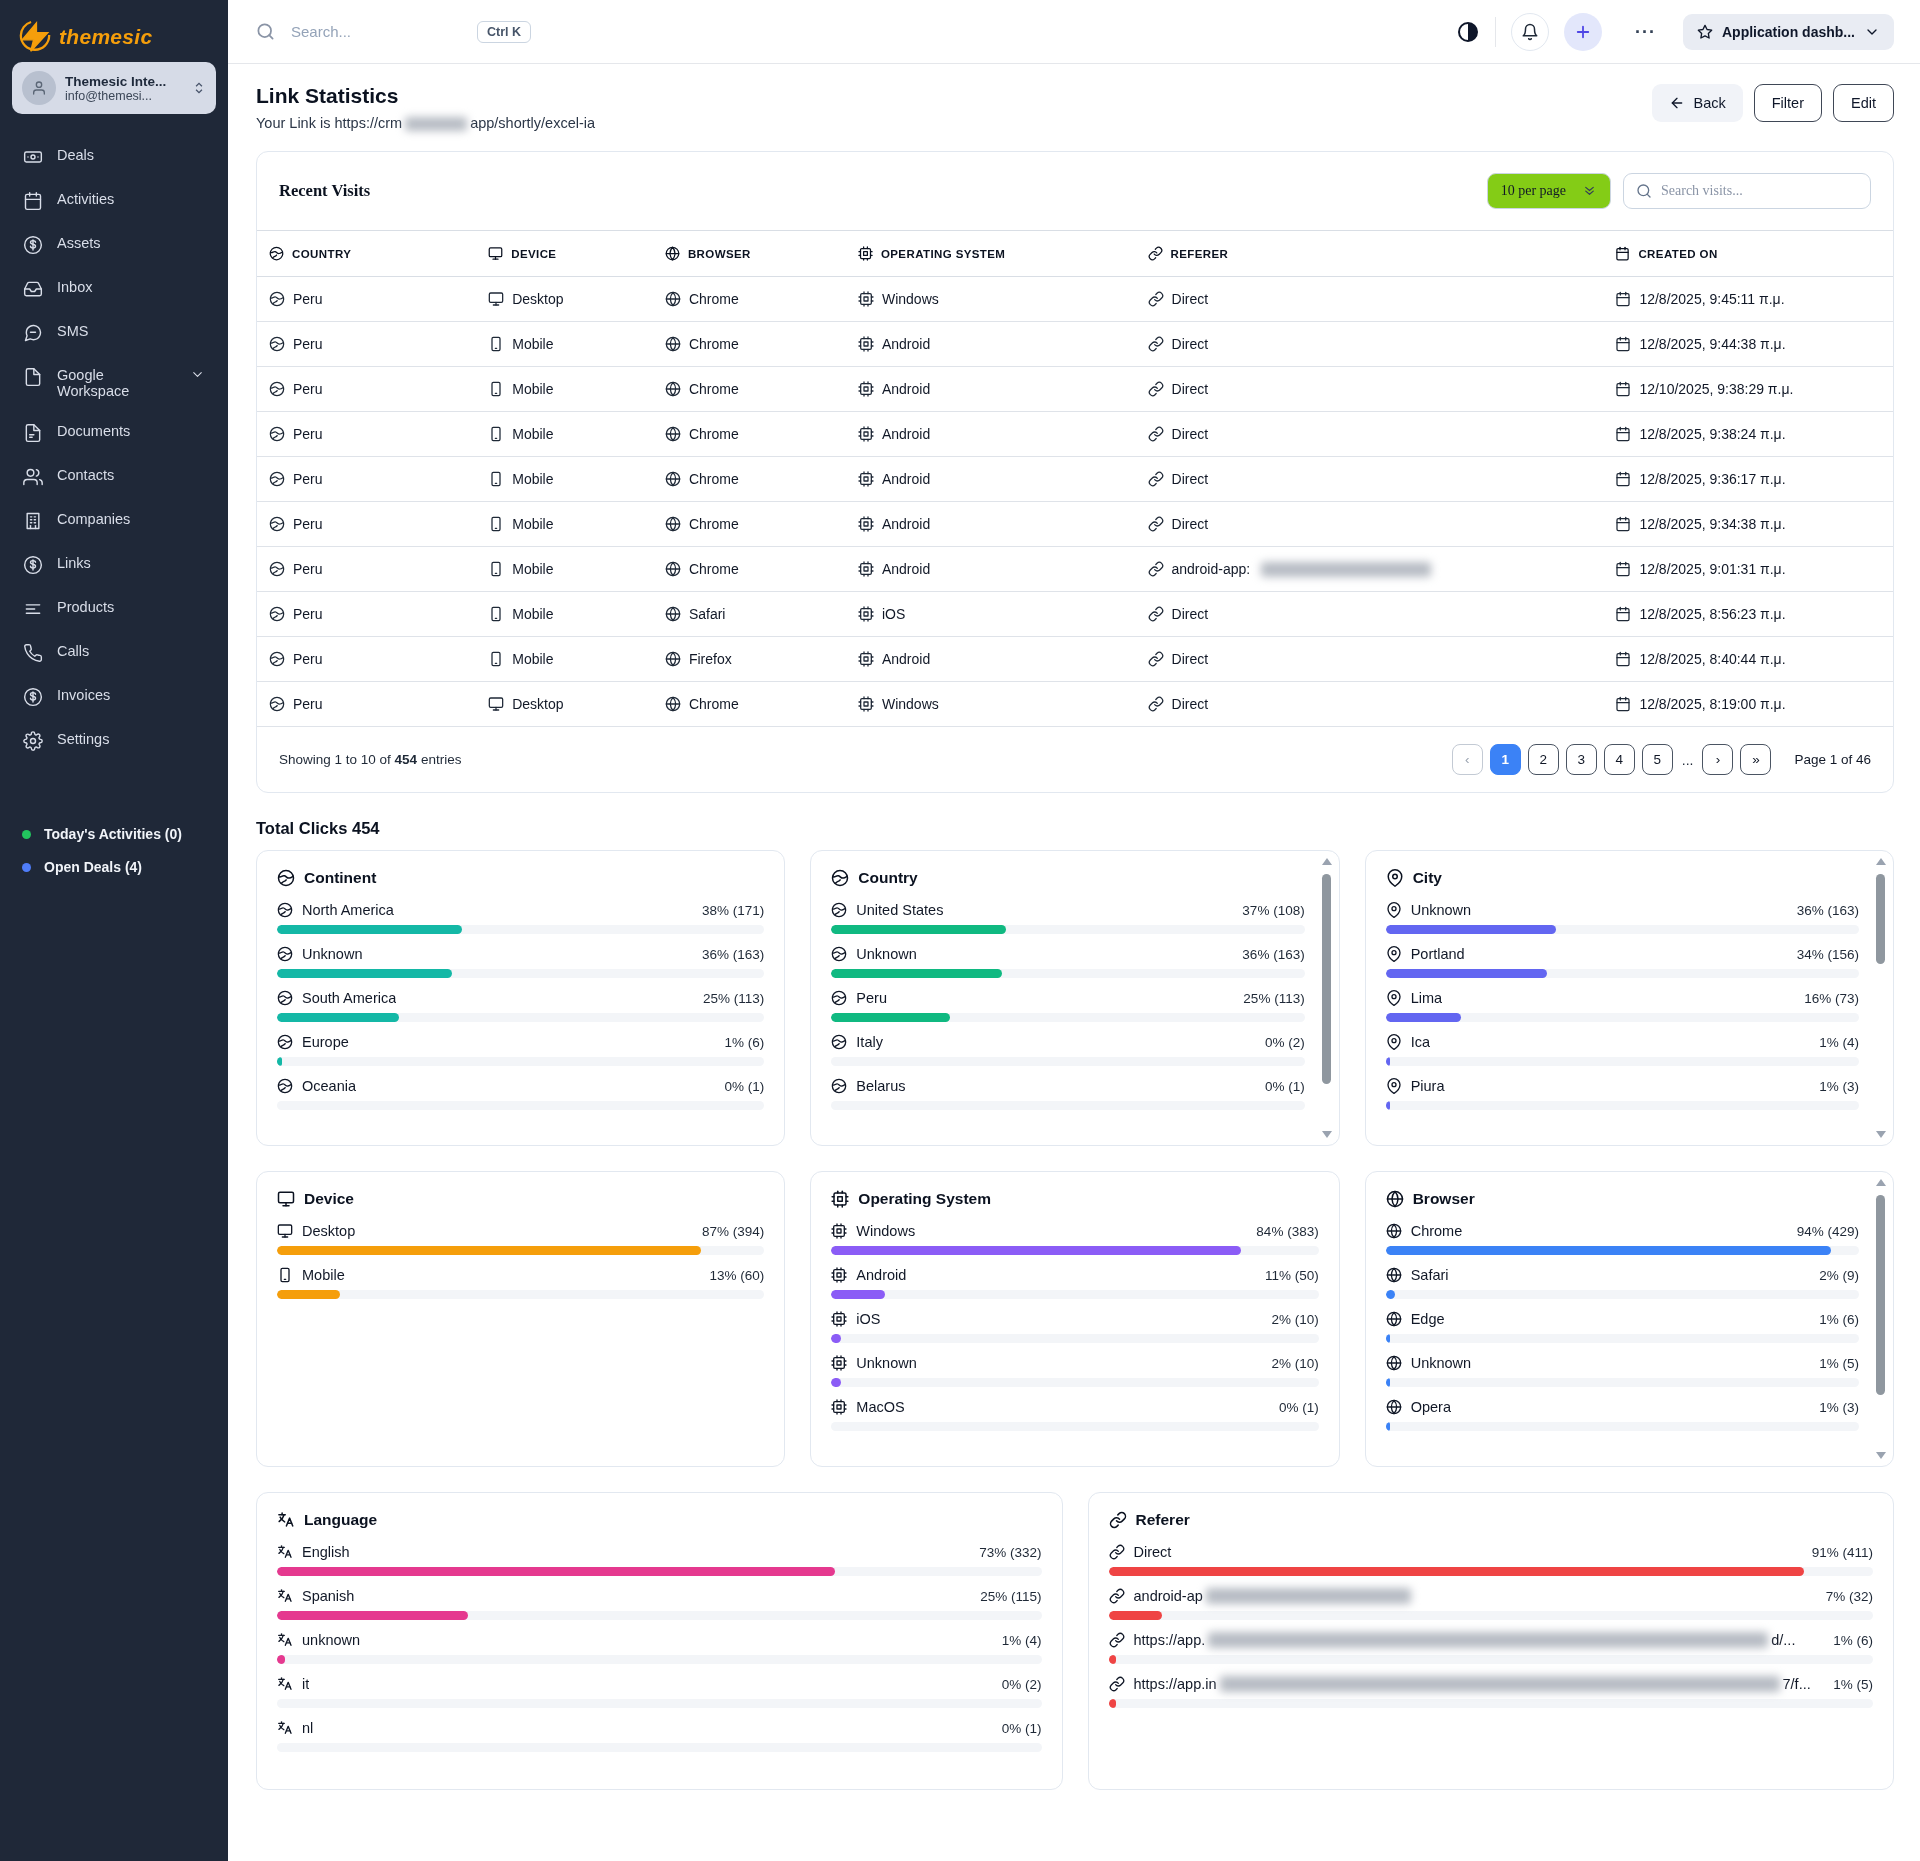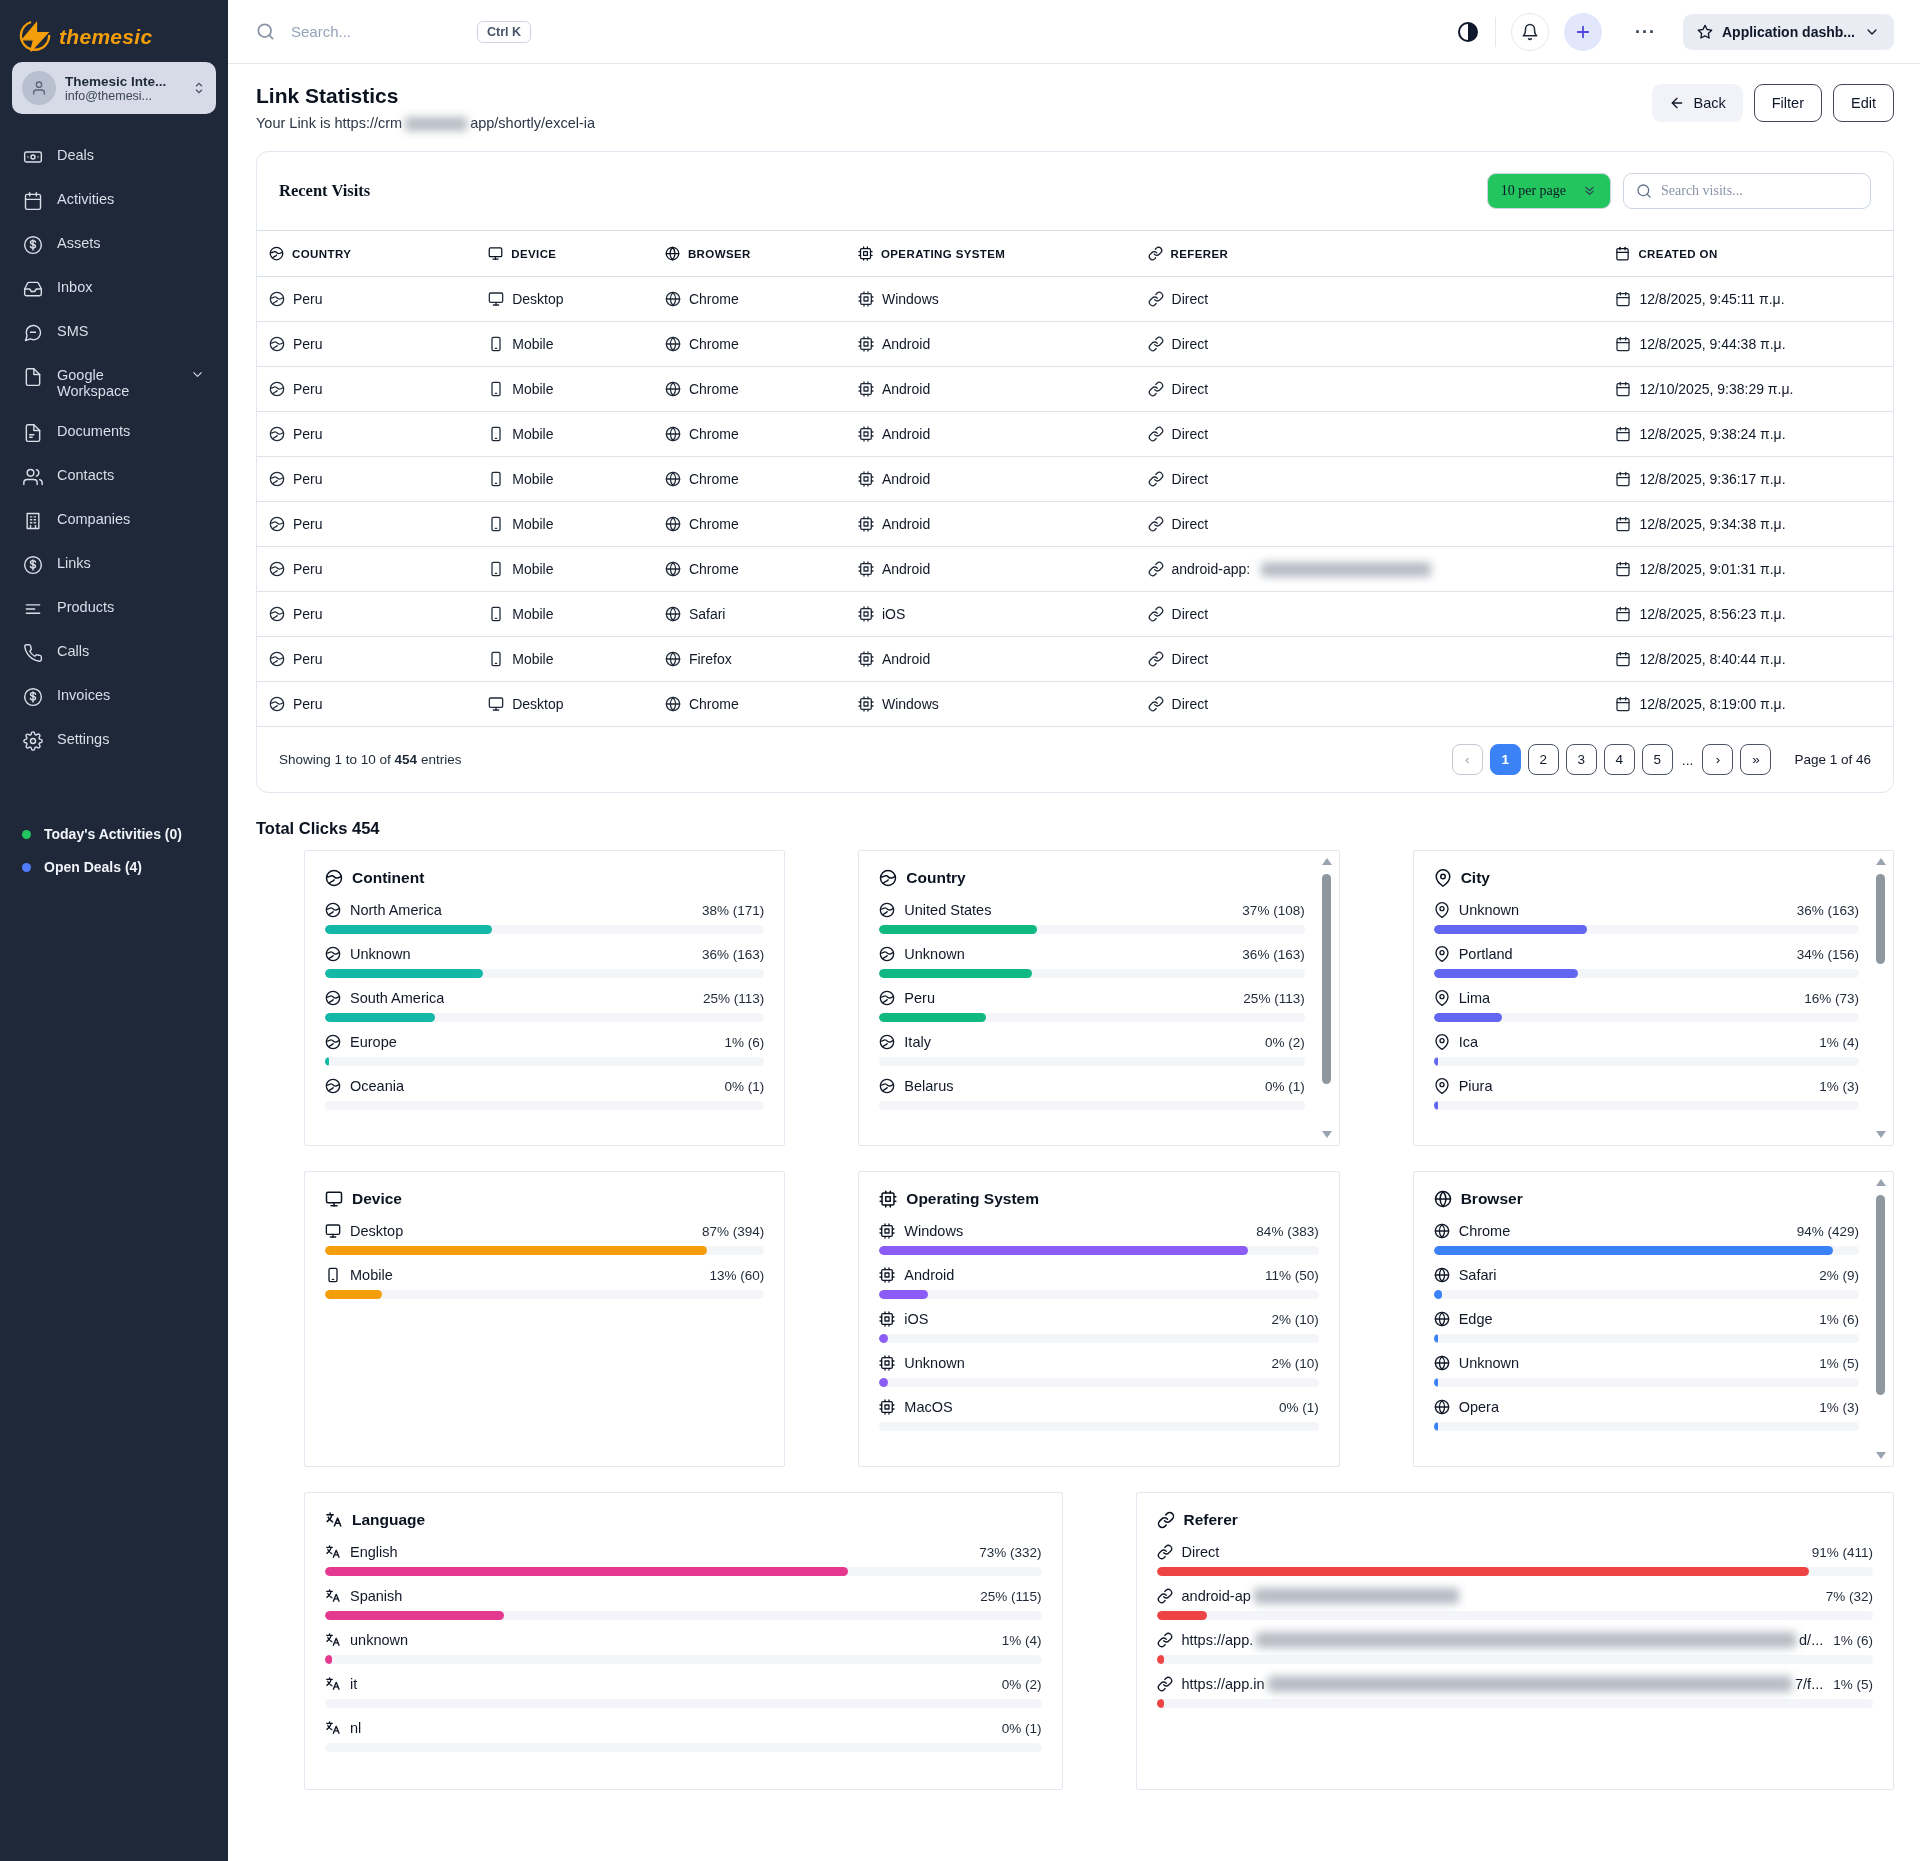--- a/index.html
+++ b/index.html
@@ -55,21 +55,21 @@
   .head-actions { margin-left: auto; display: flex; gap: 11px; }
   .btn { font-family: inherit; font-size: 14.5px; border-radius: 9px; padding: 10px 17px; display: flex; align-items: center; gap: 9px; cursor: pointer; background: #fff; color: #0f172a; }
   .btn-soft { background: #f1f3f8; border: none; }
   .btn-outline { border: 1px solid #3f4756; font-weight: 500; }
 
   
   .visits-card { margin: 4px 26px 0 28px; border: 1px solid #e2e8f0; border-radius: 12px; overflow: hidden; }
   .visits-head { display: flex; align-items: center; padding: 21px 22px; font-family: Liberation Serif, serif; }
   .visits-title { font-size: 16.5px; font-weight: 800; color: #0b1220; }
   .visits-controls { margin-left: auto; display: flex; gap: 12px; }
-  .select { border: 1px solid #cbd5e1; border-radius: 9px; padding: 9px 13px; display: flex; align-items: flex-start; gap: 16px; font-size: 14px; color: #111827; cursor: pointer; background: #22c55e; }
+  .select { border: 1px solid #cbd5e1; border-radius: 9px; padding: 9px 13px; display: flex; align-items: flex-start; gap: 16px; font-size: 14px; color: #111827; cursor: pointer; background: #84cc16; }
   .select .ic { width: 15px; height: 15px; color: #334155; }
   .input { border: 1px solid #cbd5e1; border-radius: 9px; padding: 9px 12px; display: flex; align-items: center; gap: 9px; color: #64748b; background: #fff; width: 248px; }
   .input input { border: none; outline: none; font-size: 14px; width: 100%; font-family: inherit; color: #334155; }
   .input input::placeholder { color: #8a94a6; }
   .input .ic { width: 16px; height: 16px; }
 
   table { width: 100%; border-collapse: collapse; }
   thead th { text-align: left; font-size: 11.5px; letter-spacing: .4px; font-weight: 800; color: #0b1220; padding: 15px 12px; border-top: 1px solid #d9dee5; border-bottom: 1px solid #d9dee5; white-space: nowrap; }
   .th-inner, .td-inner { display: flex; align-items: center; gap: 8px; }
   thead .ic { width: 15px; height: 15px; }
@@ -85,21 +85,21 @@
   .pg { min-width: 31px; height: 31px; border: 1px solid #4b5563; border-radius: 8px; background: #fff; display: flex; align-items: center; justify-content: center; font-size: 13.5px; color: #111827; cursor: pointer; padding: 0 6px; font-family: inherit; }
   .pg.muted { border-color: #c3cad4; color: #9aa3b0; }
   .pg.active { background: #3b82f6; border-color: #3b82f6; color: #fff; font-weight: 700; }
   .pg-gap { color: #1f2937; font-size: 14px; margin: 0 2px; }
   .page-info { font-size: 13.5px; color: #111827; margin-left: 16px; }
 
   
   .total-clicks { font-size: 16.5px; font-weight: 800; color: #0b1220; margin: 26px 26px 12px 28px; }
   .cards-grid { display: grid; grid-template-columns: repeat(3, 1fr); gap: 25px; margin: 0 26px 0 28px; }
   .cards-grid.two { grid-template-columns: repeat(2, 1fr); margin-top: 25px; margin-bottom: 26px; }
-  .card { border: 1px solid #e2e8f0; border-radius: 2px; padding: 18px 20px; height: 296px; overflow: hidden; position: relative; background: #fff; margin-left: 48px; }
+  .card { border: 1px solid #e2e8f0; border-radius: 12px; padding: 18px 20px; height: 296px; overflow: hidden; position: relative; background: #fff; }
   .cards-grid.two .card { height: 298px; }
   .card-title { display: flex; align-items: center; gap: 9px; font-size: 15.5px; font-weight: 800; color: #0b1220; margin-bottom: 15px; }
   .card-title .ic { width: 18px; height: 18px; stroke-width: 2; }
   .stat-item { margin-bottom: 12px; }
   .stat-row { display: flex; align-items: center; margin-bottom: 7px; }
   .stat-label-wrap { display: flex; align-items: center; gap: 9px; min-width: 0; }
   .stat-label { font-size: 14.5px; color: #111827; white-space: nowrap; overflow: hidden; }
   .stat-value { margin-left: auto; font-size: 13.5px; color: #1f2937; white-space: nowrap; padding-left: 10px; }
   .track { height: 9px; border-radius: 5px; background: #f3f5f8; overflow: hidden; }
   .fill { height: 100%; border-radius: 5px; }

